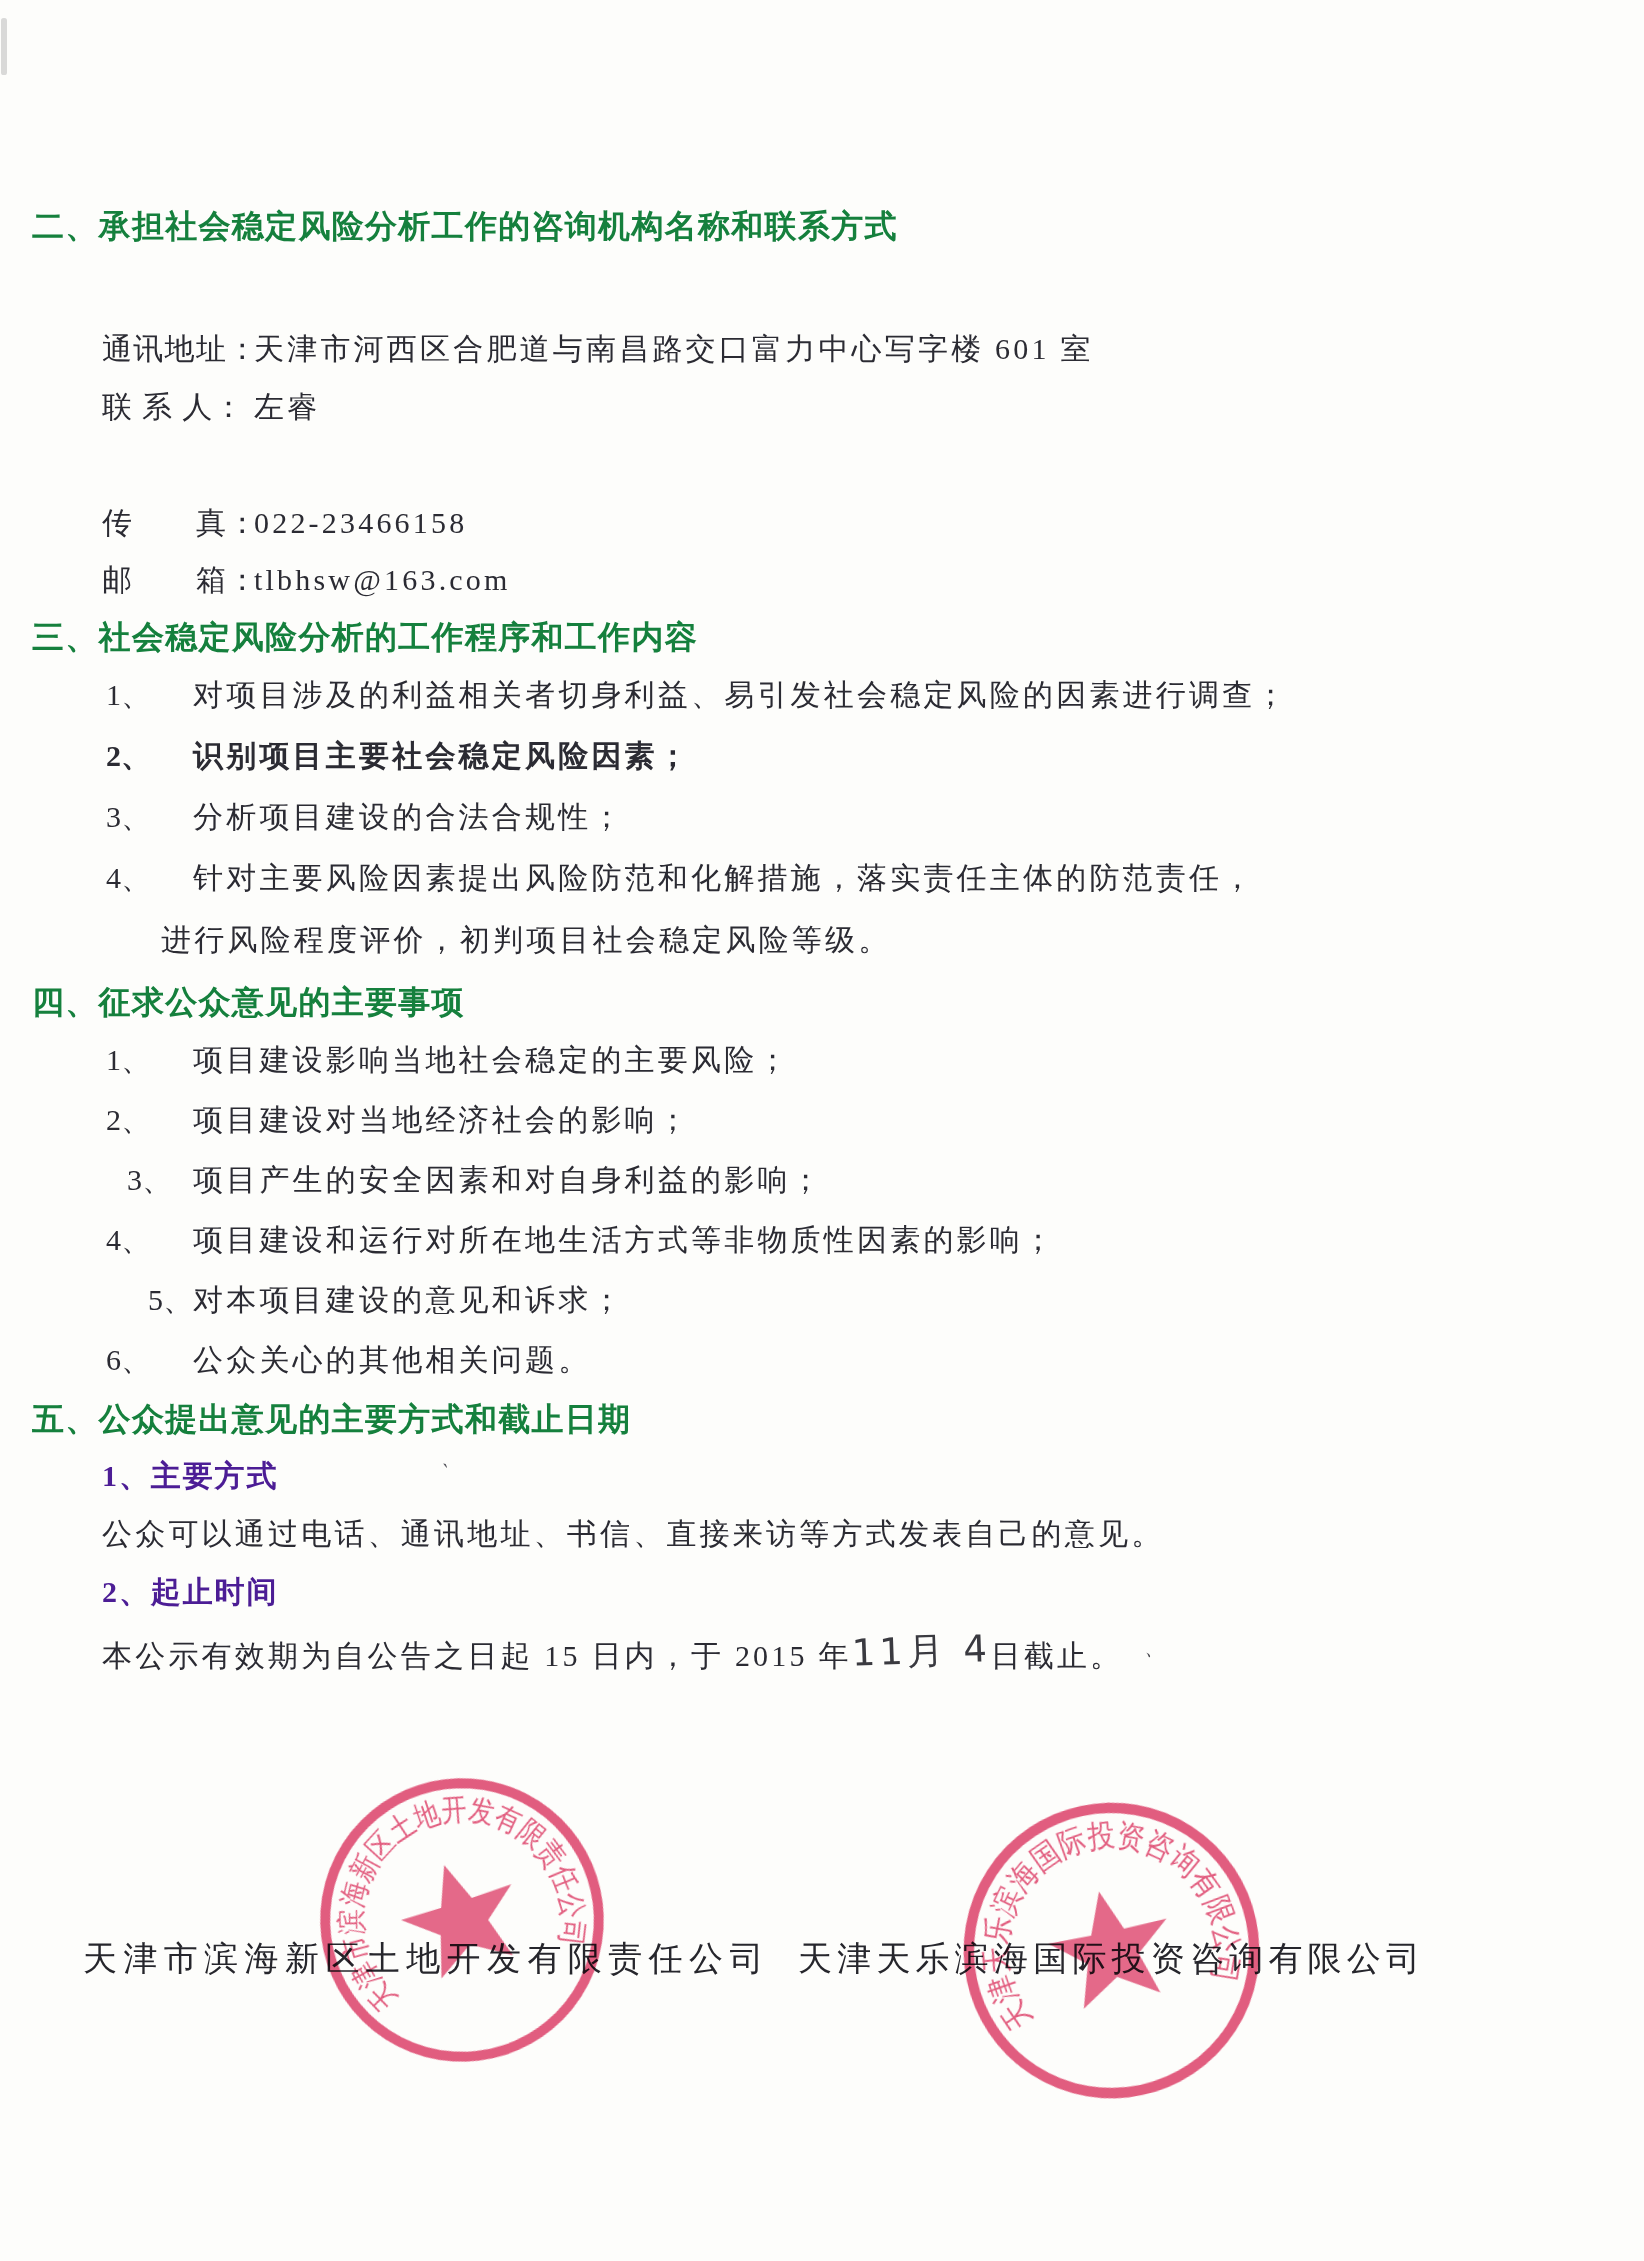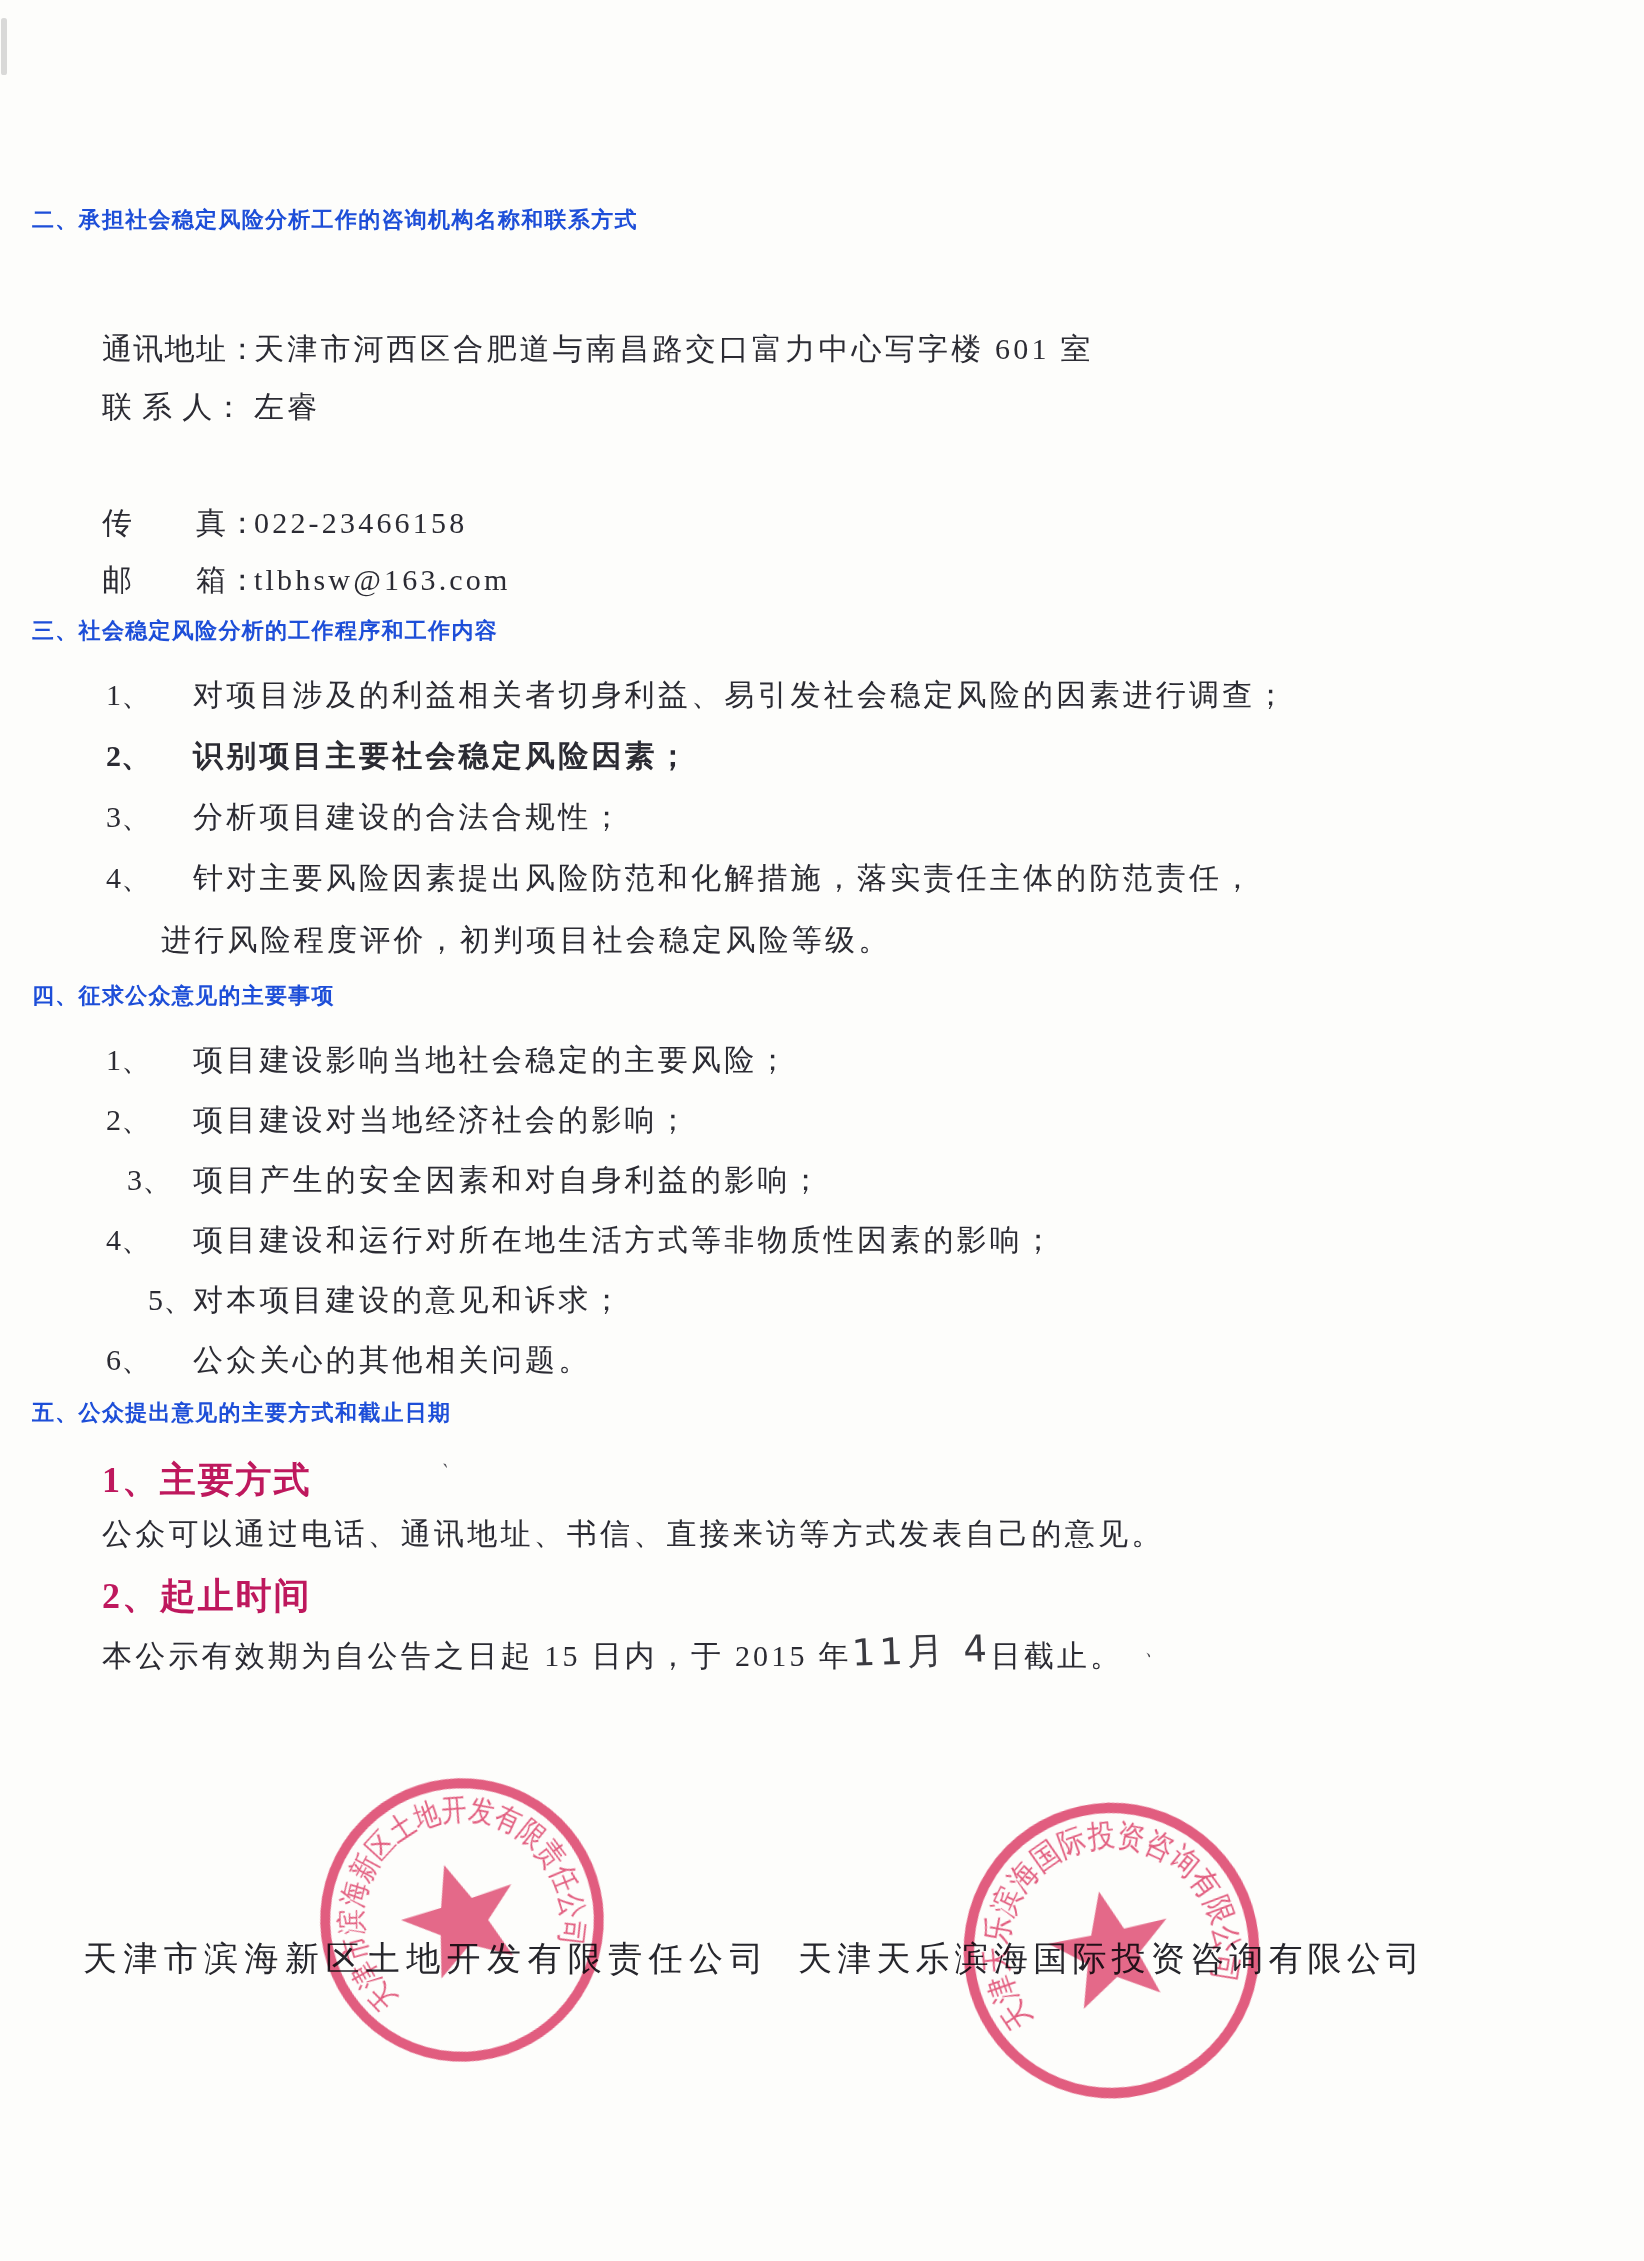--- a/index.html
+++ b/index.html
@@ -4,29 +4,29 @@
 <style>
   html,body{margin:0;padding:0;background:#e9e9e9;}
   .page{
     position:relative;
     width:1645px;height:2261px;
     background:#fdfdfb;
     overflow:hidden;
     font-family:"Liberation Serif", serif;
     color:#2b2b33;
   }
-  .heading{position:absolute;white-space:nowrap;font-size:22px;font-weight:bold;color:#1d4ed8;letter-spacing:1.3px;}
+  .heading{position:absolute;white-space:nowrap;font-size:32px;font-weight:bold;color:#15803d;letter-spacing:1.3px;}
   .field{position:absolute;left:102px;white-space:nowrap;font-size:30px;}
   .field .lbl{display:inline-block;width:152px;letter-spacing:1.3px;}
   .field .val{letter-spacing:3.2px;}
   .item{position:absolute;left:106px;white-space:nowrap;font-size:30px;}
   .item .num{display:inline-block;width:87px;letter-spacing:0;}
   .item .txt{letter-spacing:3.2px;}
   .cont{position:absolute;left:161px;white-space:nowrap;font-size:30px;letter-spacing:3.2px;}
-  .subhead{position:absolute;left:102px;white-space:nowrap;font-size:36px;font-weight:bold;color:#be185d;letter-spacing:1.9px;}
+  .subhead{position:absolute;left:102px;white-space:nowrap;font-size:30px;font-weight:bold;color:#4c1d95;letter-spacing:1.9px;}
   .para{position:absolute;left:102px;white-space:nowrap;font-size:30px;letter-spacing:3.2px;}
   .hand{
     font-family:"DejaVu Sans", sans-serif;
     font-size:37px;letter-spacing:3.9px;
     display:inline-block;transform:rotate(-2deg) translateY(-2.6px);
     color:#3a3a40;
   }
   .stray-mark{position:absolute;font-size:22px;color:#55555c;transform:rotate(14deg);}
   .tail-tick{display:inline-block;font-size:20.6px;color:#4a4a50;transform:translateY(-10.3px) rotate(8deg);margin-left:22px;}
   .company{position:absolute;white-space:nowrap;font-size:34px;color:#26262c;z-index:1;}

